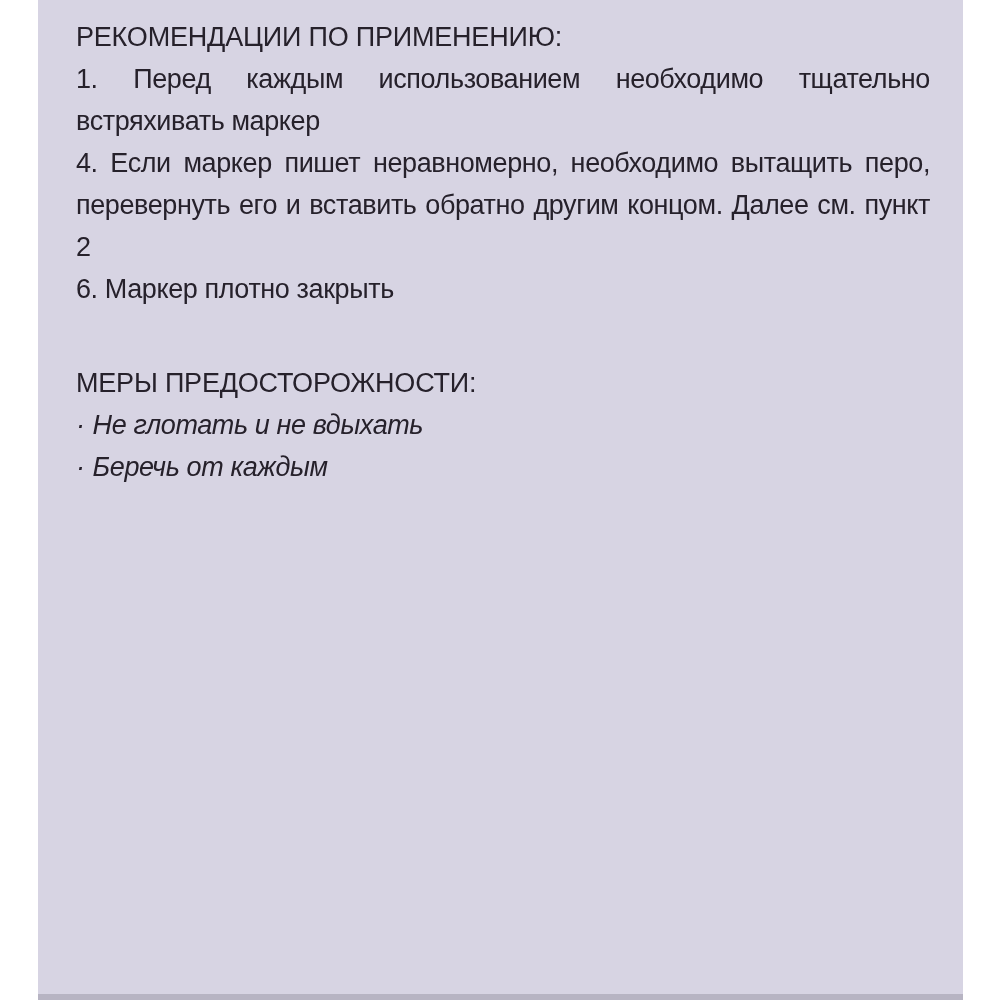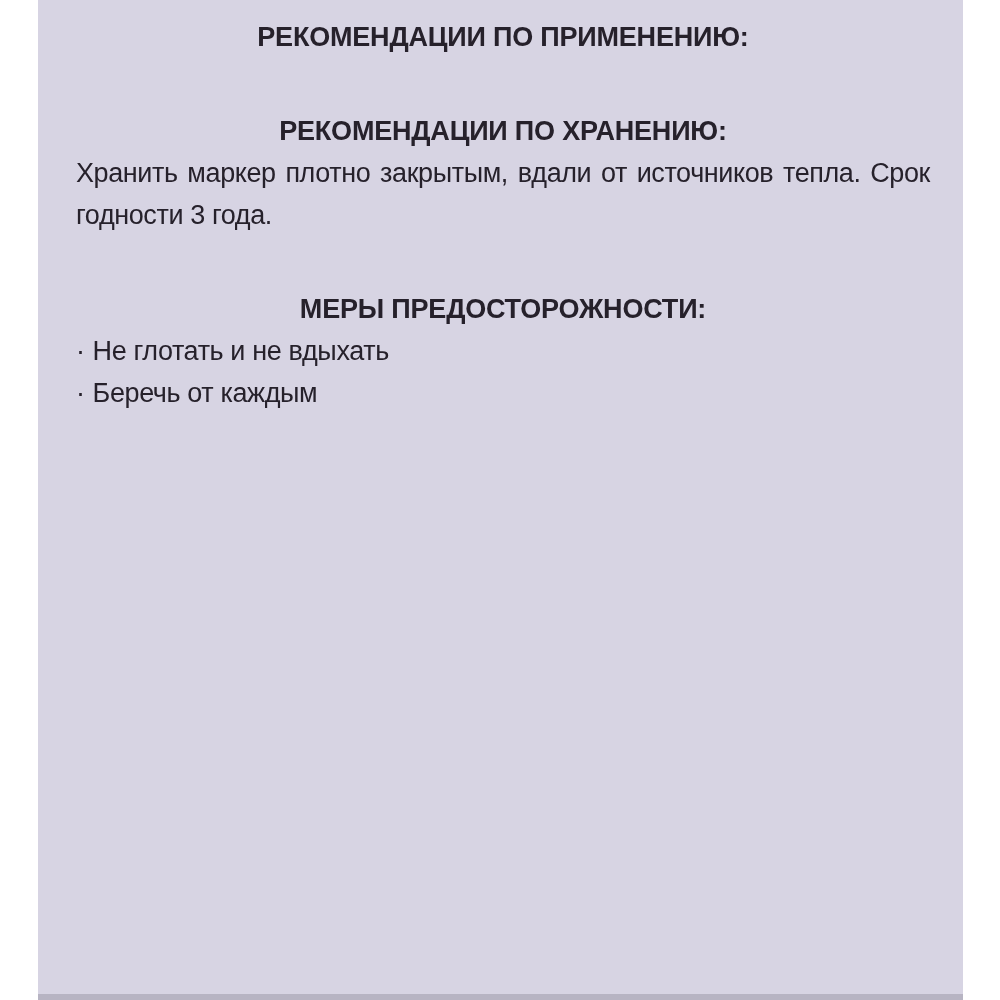--- a/index.html
+++ b/index.html
@@ -40,34 +40,35 @@
     font-size: 27px;
     line-height: 42px;
     letter-spacing: -0.4px;
     text-align: justify;
     text-align-last: left;
   }
   .section-heading {
     font-size: 27px;
     line-height: 42px;
     letter-spacing: -0.2px;
-    font-weight: 700;
-    text-align: center;
+    font-weight: 400;
+    text-align: left;
   }
   .section {
     margin: 0;
   }
   .section + .section {
     margin-top: 52px;
   }
   .instruction-line {
     margin: 0;
   }
   .bullet-line {
     text-align: right;
+    font-style: italic;
   }
   .bullet-dot {
     display: inline-block;
     margin-right: 8px;
   }
   .white-strip {
     position: absolute;
     top: 0;
     height: 1000px;
     background: #ffffff;
@@ -78,26 +79,25 @@
 </head>
 <body>
 
 <div class="white-strip left"></div>
 <div class="white-strip right"></div>
 
 <div class="label-panel">
 
   <div class="section">
     <div class="section-heading">РЕКОМЕНДАЦИИ ПО ПРИМЕНЕНИЮ:</div>
+    <p class="text-block instruction-line">1. Перед каждым использованием необходимо тщательно встряхивать маркер</p>
+    <p class="text-block instruction-line">4. Если маркер пишет неравномерно, необходимо вытащить перо, перевернуть его и вставить обратно другим концом. Далее см. пункт 2</p>
+    <p class="text-block instruction-line">6. Маркер плотно закрыть</p>
   </div>
 
-  <div class="section">
-    <div class="section-heading">РЕКОМЕНДАЦИИ ПО ХРАНЕНИЮ:</div>
-    <p class="text-block instruction-line">Хранить маркер плотно закрытым, вдали от источников тепла. Срок годности 3 года.</p>
-  </div>
 
   <div class="section">
     <div class="section-heading">МЕРЫ ПРЕДОСТОРОЖНОСТИ:</div>
     <p class="text-block instruction-line bullet-line"><span class="bullet-dot">·</span><span>Не глотать и не вдыхать</span></p>
     <p class="text-block instruction-line bullet-line"><span class="bullet-dot">·</span><span>Беречь от каждым</span></p>
   </div>
 
 </div>
 
 </body></html>

